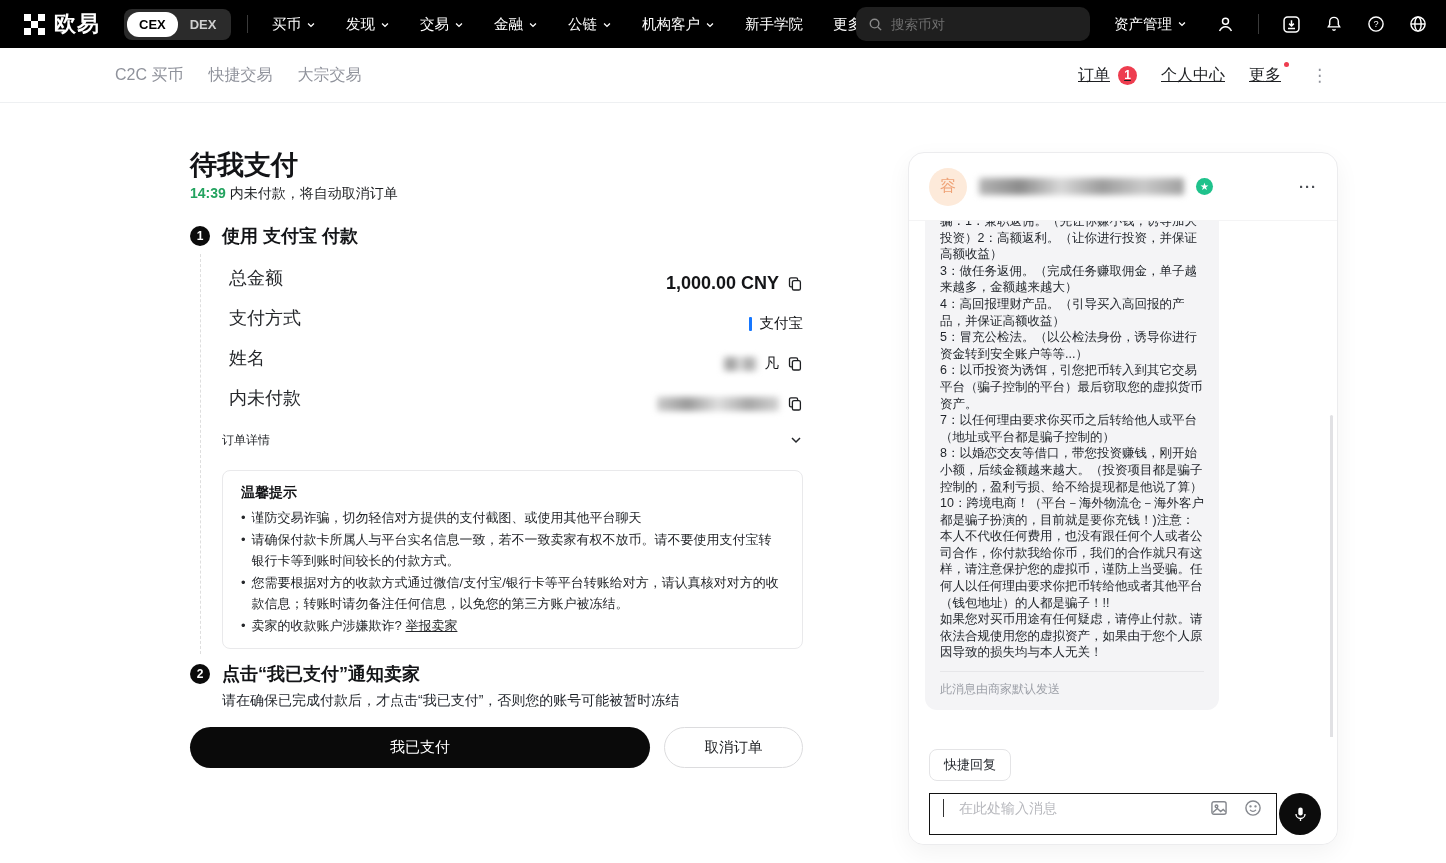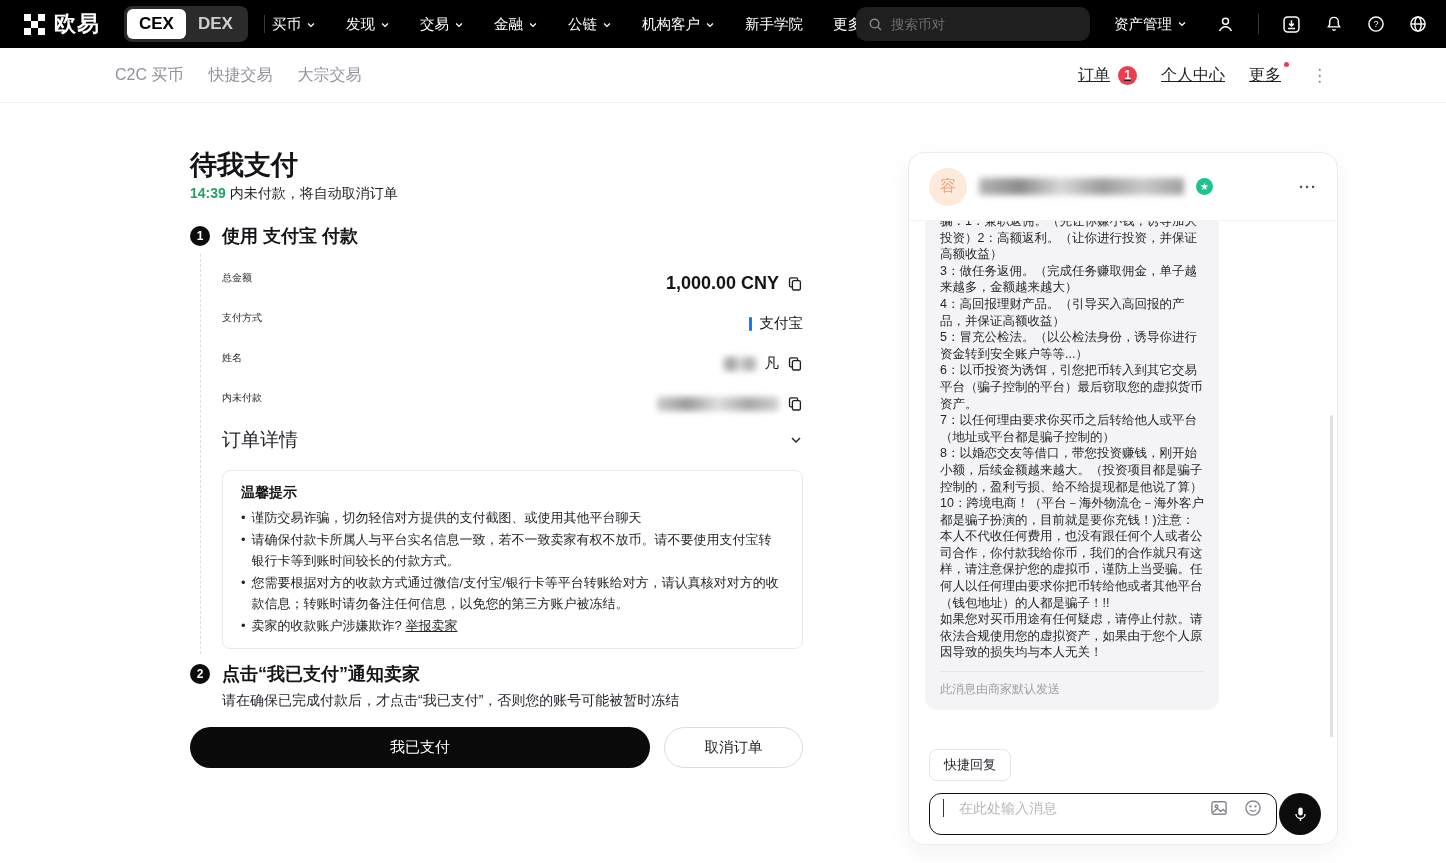--- a/index.html
+++ b/index.html
@@ -15,21 +15,21 @@
   .topnav { position:absolute; top:0; left:0; width:1446px; height:48px; background:#000; }
   .topnav-left { position:absolute; left:24px; top:0; height:48px; display:flex; align-items:center; }
   .logo { display:flex; align-items:center; gap:9px; cursor:pointer; }
   .logo-grid { display:grid; grid-template-columns:repeat(3,7px); grid-template-rows:repeat(3,7px); }
   .logo-grid i { background:#fff; }
   .logo-grid i:nth-child(1){grid-area:1/1;} .logo-grid i:nth-child(2){grid-area:1/3;}
   .logo-grid i:nth-child(3){grid-area:2/2;} .logo-grid i:nth-child(4){grid-area:3/1;}
   .logo-grid i:nth-child(5){grid-area:3/3;}
   .logo-text { color:#fff; font-size:22px; font-weight:700; letter-spacing:1px; }
   .cexdex { margin-left:24px; background:#2b2b2b; border-radius:8px; padding:3px; display:flex; }
-  .cexdex .seg { font-size:17px; font-weight:700; padding:5px 12px; border-radius:6px; color:#cfcfcf; cursor:pointer; }
+  .cexdex .seg { font-size:13px; font-weight:700; padding:5px 12px; border-radius:12px; color:#cfcfcf; cursor:pointer; }
   .cexdex .seg.active { background:#fff; color:#000; }
   .tn-divider { width:1px; height:18px; background:#3a3a3a; margin-left:16px; }
   .topnav-menu { position:absolute; left:272px; top:0; height:48px; display:flex; align-items:center; gap:30px; }
   .tn-item { display:flex; align-items:center; gap:5px; color:#fff; font-size:14.5px; cursor:pointer; white-space:nowrap; }
   .tn-item svg { margin-top:2px; }
   .topnav-right { position:absolute; right:18px; top:0; height:48px; display:flex; align-items:center; }
   .searchbox { width:234px; height:34px; background:#1f1f1f; border-radius:10px; display:flex; align-items:center; padding:0 12px; gap:8px; }
   .searchbox input { flex:1; background:transparent; border:none; outline:none; color:#ddd; font-size:13.5px; font-family:inherit; }
   .searchbox input::placeholder { color:#6f6f6f; }
   .assets { display:flex; align-items:center; gap:5px; color:#fff; font-size:14.5px; margin-left:24px; cursor:pointer; white-space:nowrap; }
@@ -55,32 +55,32 @@
   .step-head { position:absolute; display:flex; align-items:center; gap:12px; }
   .step1 { left:190px; top:224px; }
   .step2 { left:190px; top:662px; }
   .step-circle { width:20px; height:20px; border-radius:50%; background:#0b0b0b; color:#fff; font-size:12px; font-weight:700;
                  display:flex; align-items:center; justify-content:center; flex:none; }
   .step-title { font-size:18px; font-weight:700; color:#131417; }
   .connector { position:absolute; left:200px; top:254px; height:400px; border-left:1px dashed #dedede; }
 
   .payrows { position:absolute; left:222px; top:258px; width:581px; }
   .payrow { height:40px; display:flex; align-items:center; justify-content:space-between; }
-  .payrow .lbl { font-size:10px; color:#25272b; }
+  .payrow .lbl { font-size:18px; color:#25272b;margin-left:7px; }
   .payrow .val { display:flex; align-items:center; gap:8px; font-size:14.5px; color:#131417;margin-top:11px; }
   .amount { font-size:18px; font-weight:700; }
   .copy-icon { color:#1c1e21; cursor:pointer; display:flex; }
   .alipay-bar { width:3px; height:14px; background:#1677ff; border-radius:1px; }
   .blur-redact { height:14px; border-radius:2px; filter:blur(3px);
                  background:linear-gradient(90deg,#cbcbcb,#999,#dedede,#a6a6a6,#d2d2d2); }
   .blur-sm { width:34px; } .blur-lg { width:122px; }
 
   .details-row { position:absolute; left:222px; top:426px; width:581px; height:28px;
                  display:flex; align-items:center; justify-content:space-between; cursor:pointer; }
-  .details-row .lbl { font-size:19px; color:#25272b; }
+  .details-row .lbl { font-size:12px; color:#25272b; }
 
   .tipsbox { position:absolute; left:222px; top:470px; width:581px; border:1px solid #e9e9eb; border-radius:8px; padding:13px 18px 12px; }
   .tips-title { font-size:14px; font-weight:700; color:#131417; margin-bottom:5px; }
   .tip { display:flex; font-size:13px; line-height:1.66; color:#25272b; }
   .tip .dot { margin-right:6px; }
   .tip a { color:#25272b; text-decoration:underline; cursor:pointer; }
 
   .step2-desc { position:absolute; left:222px; top:692px; font-size:14px; color:#1f2329; }
   .btn-paid { position:absolute; left:190px; top:727px; width:460px; height:41px; border-radius:21px; background:#0a0a0a;
               color:#fff; font-size:15px; border:none; cursor:pointer; font-family:inherit; }
@@ -102,21 +102,21 @@
   .chat-messages { position:absolute; top:68px; bottom:98px; left:0; right:0; padding:0 16px; overflow:hidden; }
   .bubble { margin-top:-18px; width:294px; background:#f4f4f6; border-radius:12px; padding:10px 15px 12px; }
   .msg-text { font-size:12.5px; line-height:16.6px; color:#1f2329; white-space:pre-line; }
   .msg-note { margin-top:10px; padding-top:9px; border-top:1px solid #e6e6e9; font-size:12px; color:#9b9ea6; }
   .chat-scrollthumb { position:absolute; right:4px; top:262px; width:3px; height:333px; background:#e1e1e4; border-radius:2px; }
 
   .chat-footer { position:absolute; left:0; right:0; bottom:0; background:#fff; padding:12px 16px 9px 20px; }
   .quick-reply { display:inline-block; border:1px solid #e4e4e6; border-radius:8px; padding:6px 14px; font-size:13px;
                  color:#1f2329; cursor:pointer; background:#fff; font-family:inherit; }
   .input-row { margin-top:12px; display:flex; align-items:center; }
-  .msg-inputbox { width:348px; height:42px; border:1.5px solid #121212; border-radius:12px; display:flex; align-items:center;
+  .msg-inputbox { width:348px; height:42px; border:1.5px solid #121212; border-radius:0; display:flex; align-items:center;
                   padding:0 13px 13px 13px; gap:14px; }
   .caret { width:1px; height:18px; background:#333; flex:none; }
   .msg-inputbox input { flex:1; min-width:0; border:none; outline:none; font-size:14px; color:#1c1e21; font-family:inherit; margin-left:1px; }
   .msg-inputbox input::placeholder { color:#b7b8bd; }
   .in-icon { color:#85888e; cursor:pointer; display:flex; flex:none; }
   .mic-btn { width:42px; height:42px; border-radius:50%; background:#0c0c0c; display:flex; align-items:center;
              justify-content:center; margin-left:auto; cursor:pointer; border:none; }
 </style>
 </head>
 <body>

